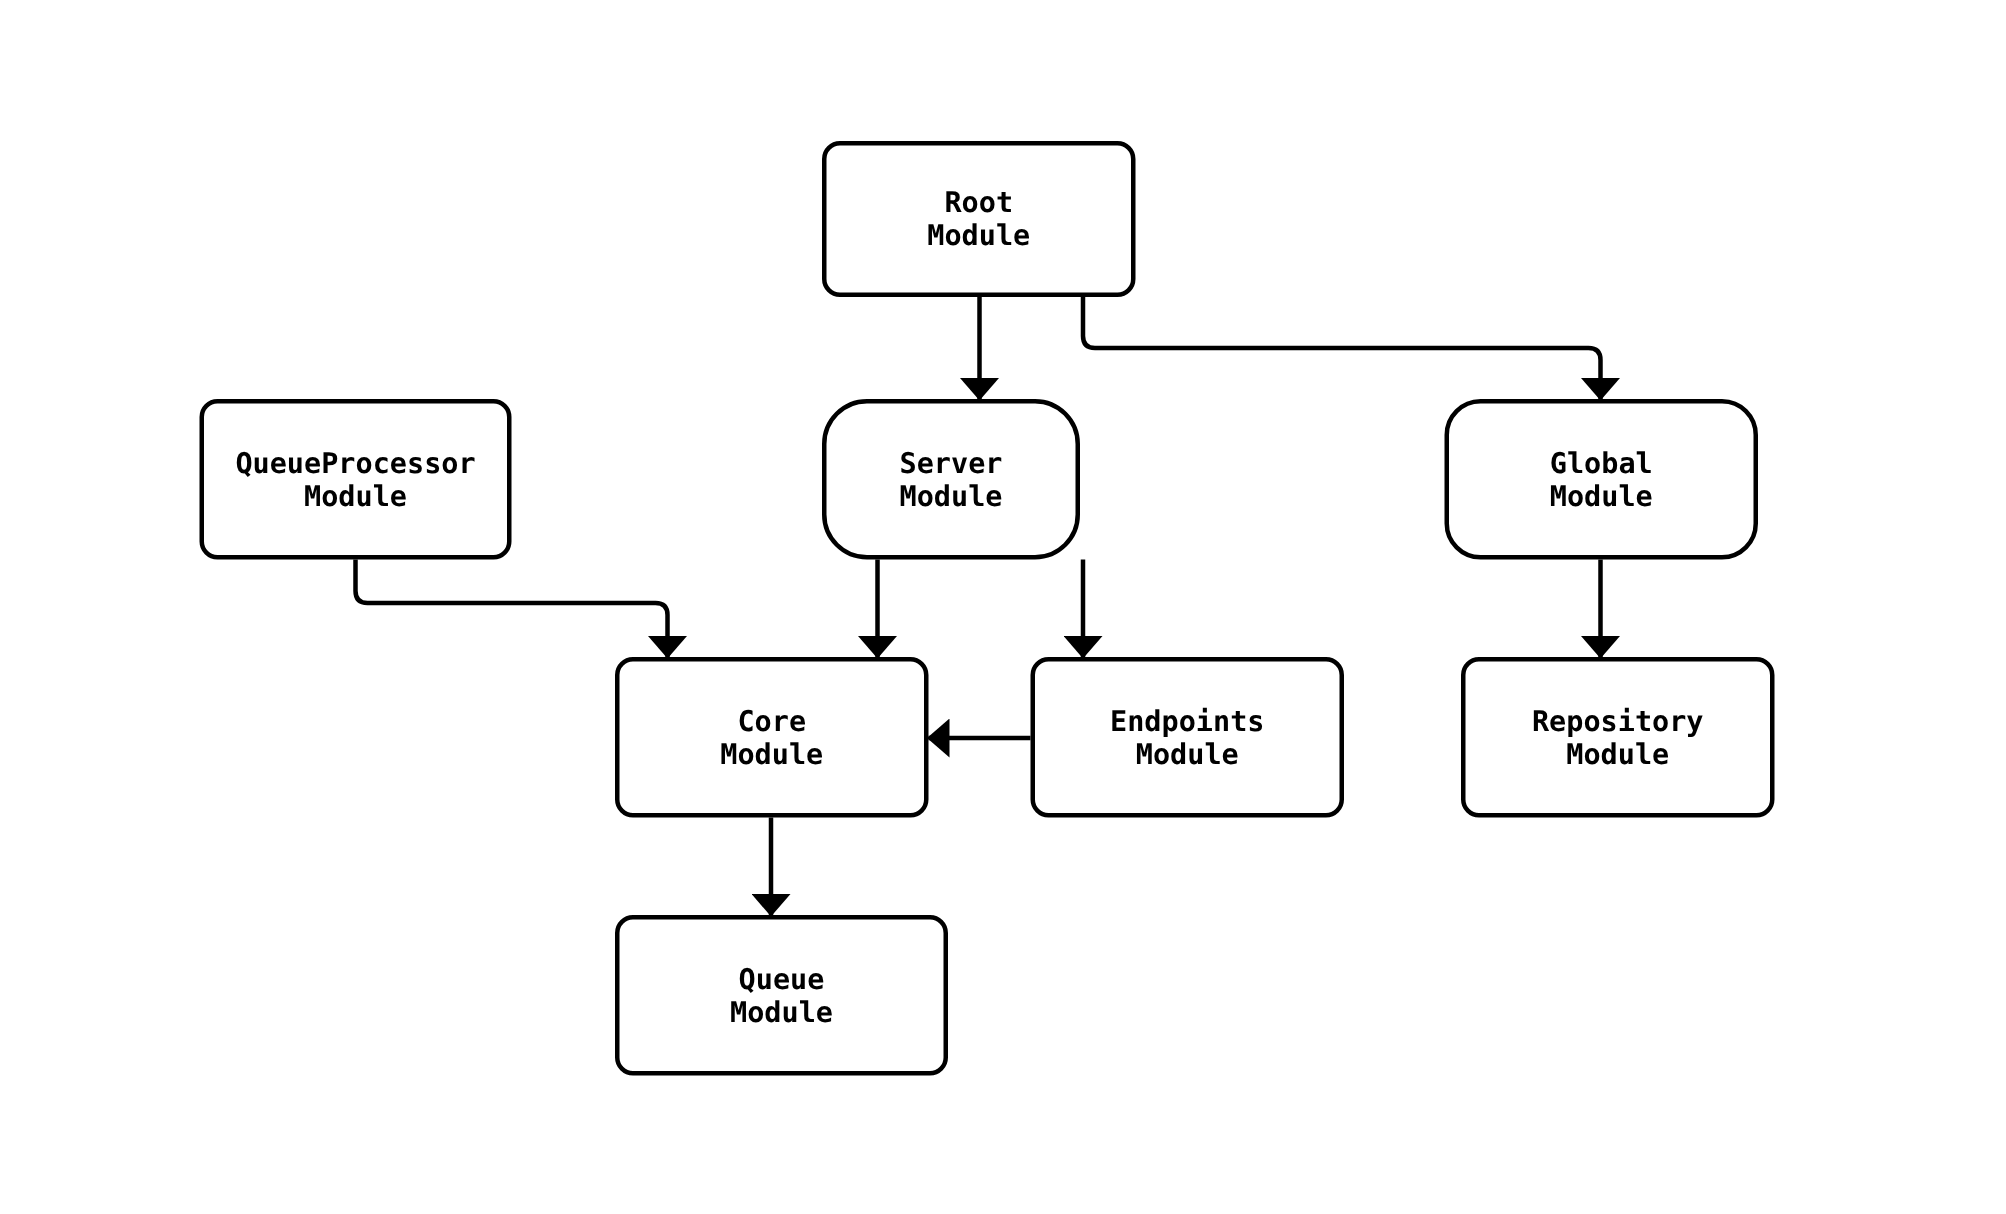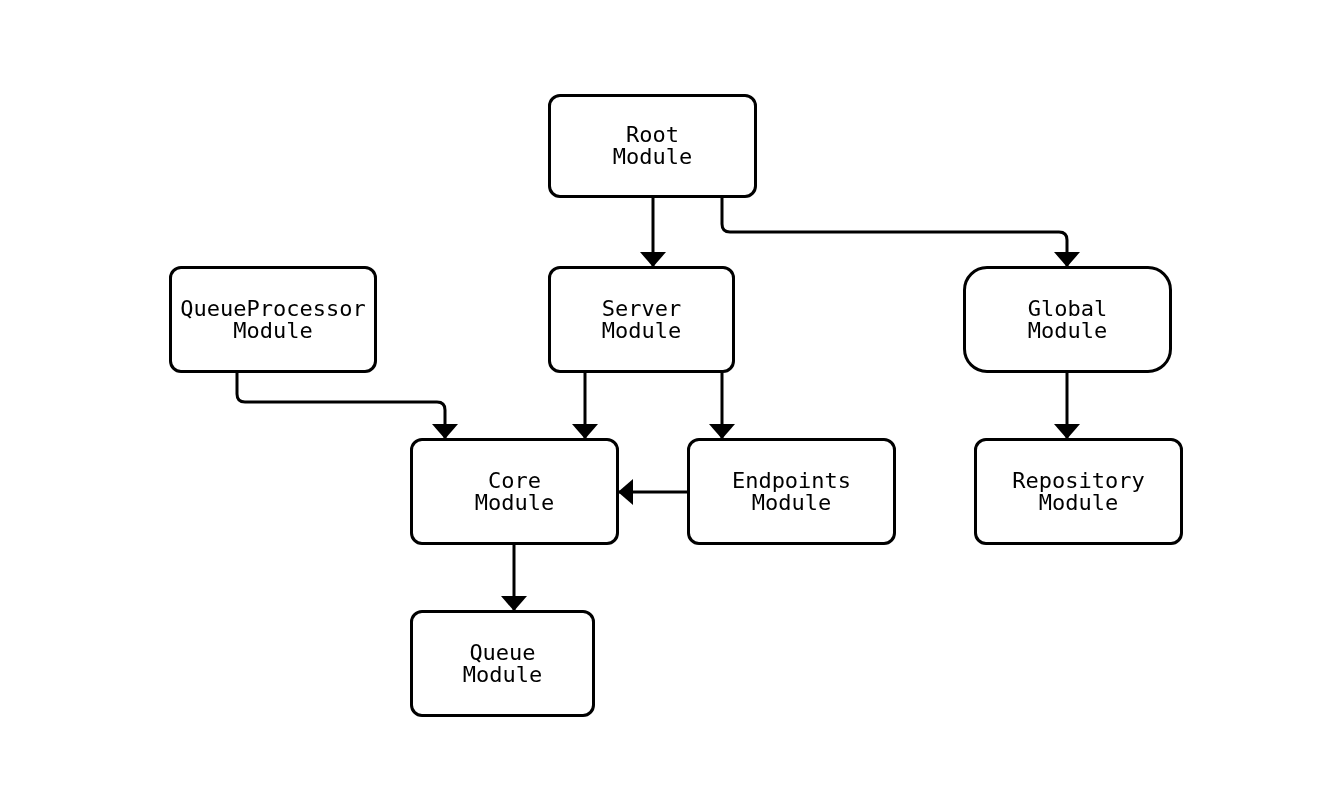--- a/index.html
+++ b/index.html
@@ -28,22 +28,22 @@
     box-sizing: border-box;
     background: #ffffff;
     border: 3px solid #000000;
     border-radius: 12px;
     display: flex;
     align-items: center;
     justify-content: center;
   }
   .node .label {
     font-family: "DejaVu Sans Mono", "Liberation Mono", monospace;
-    font-weight: normal;
-    font-size: 22px;
+    font-weight: bold;
+    font-size: 19px;
     line-height: 22px;
     color: #000000;
     text-align: center;
     white-space: pre-line;
   }
 </style>
 </head>
 <body>
 
 <div class="canvas">
@@ -63,42 +63,42 @@
         <path d="M 687 492 L 619 492" fill="none" stroke="#000000" stroke-width="3" marker-end="url(#arrowhead)"></path>
         <path d="M 1067 373 L 1067 438" fill="none" stroke="#000000" stroke-width="3" marker-end="url(#arrowhead)"></path>
         <path d="M 514 545 L 514 610" fill="none" stroke="#000000" stroke-width="3" marker-end="url(#arrowhead)"></path>
       </g>
   </svg>
 
   <div class="node" style="left: 548px; top: 94px; width: 209px; height: 104px;">
     <span class="label">Root
 Module</span>
   </div>
-  <div class="node" style="left: 133px; top: 266px; width: 208px; height: 107px; margin-left: 36px;">
+  <div class="node" style="left: 133px; top: 266px; width: 208px; height: 107px;">
     <span class="label">QueueProcessor
 Module</span>
   </div>
-  <div class="node" style="left: 548px; top: 266px; width: 187px; height: 107px;">
+  <div class="node" style="left: 548px; top: 266px; width: 172px; height: 107px; border-radius: 30px;">
     <span class="label">Server
 Module</span>
   </div>
   <div class="node" style="left: 963px; top: 266px; width: 209px; height: 107px; border-radius: 24px;">
     <span class="label">Global
 Module</span>
   </div>
   <div class="node" style="left: 410px; top: 438px; width: 209px; height: 107px;">
     <span class="label">Core
 Module</span>
   </div>
   <div class="node" style="left: 687px; top: 438px; width: 209px; height: 107px; justify-content: center;">
     <span class="label">Endpoints
 Module</span>
   </div>
   <div class="node" style="left: 963px; top: 438px; width: 209px; height: 107px; margin-left: 11px;">
     <span class="label">Repository
 Module</span>
   </div>
-  <div class="node" style="left: 410px; top: 610px; width: 185px; height: 107px;">
+  <div class="node" style="left: 410px; top: 610px; width: 222px; height: 107px;">
     <span class="label">Queue
 Module</span>
   </div>
 
 </div>
 
 </body></html>

